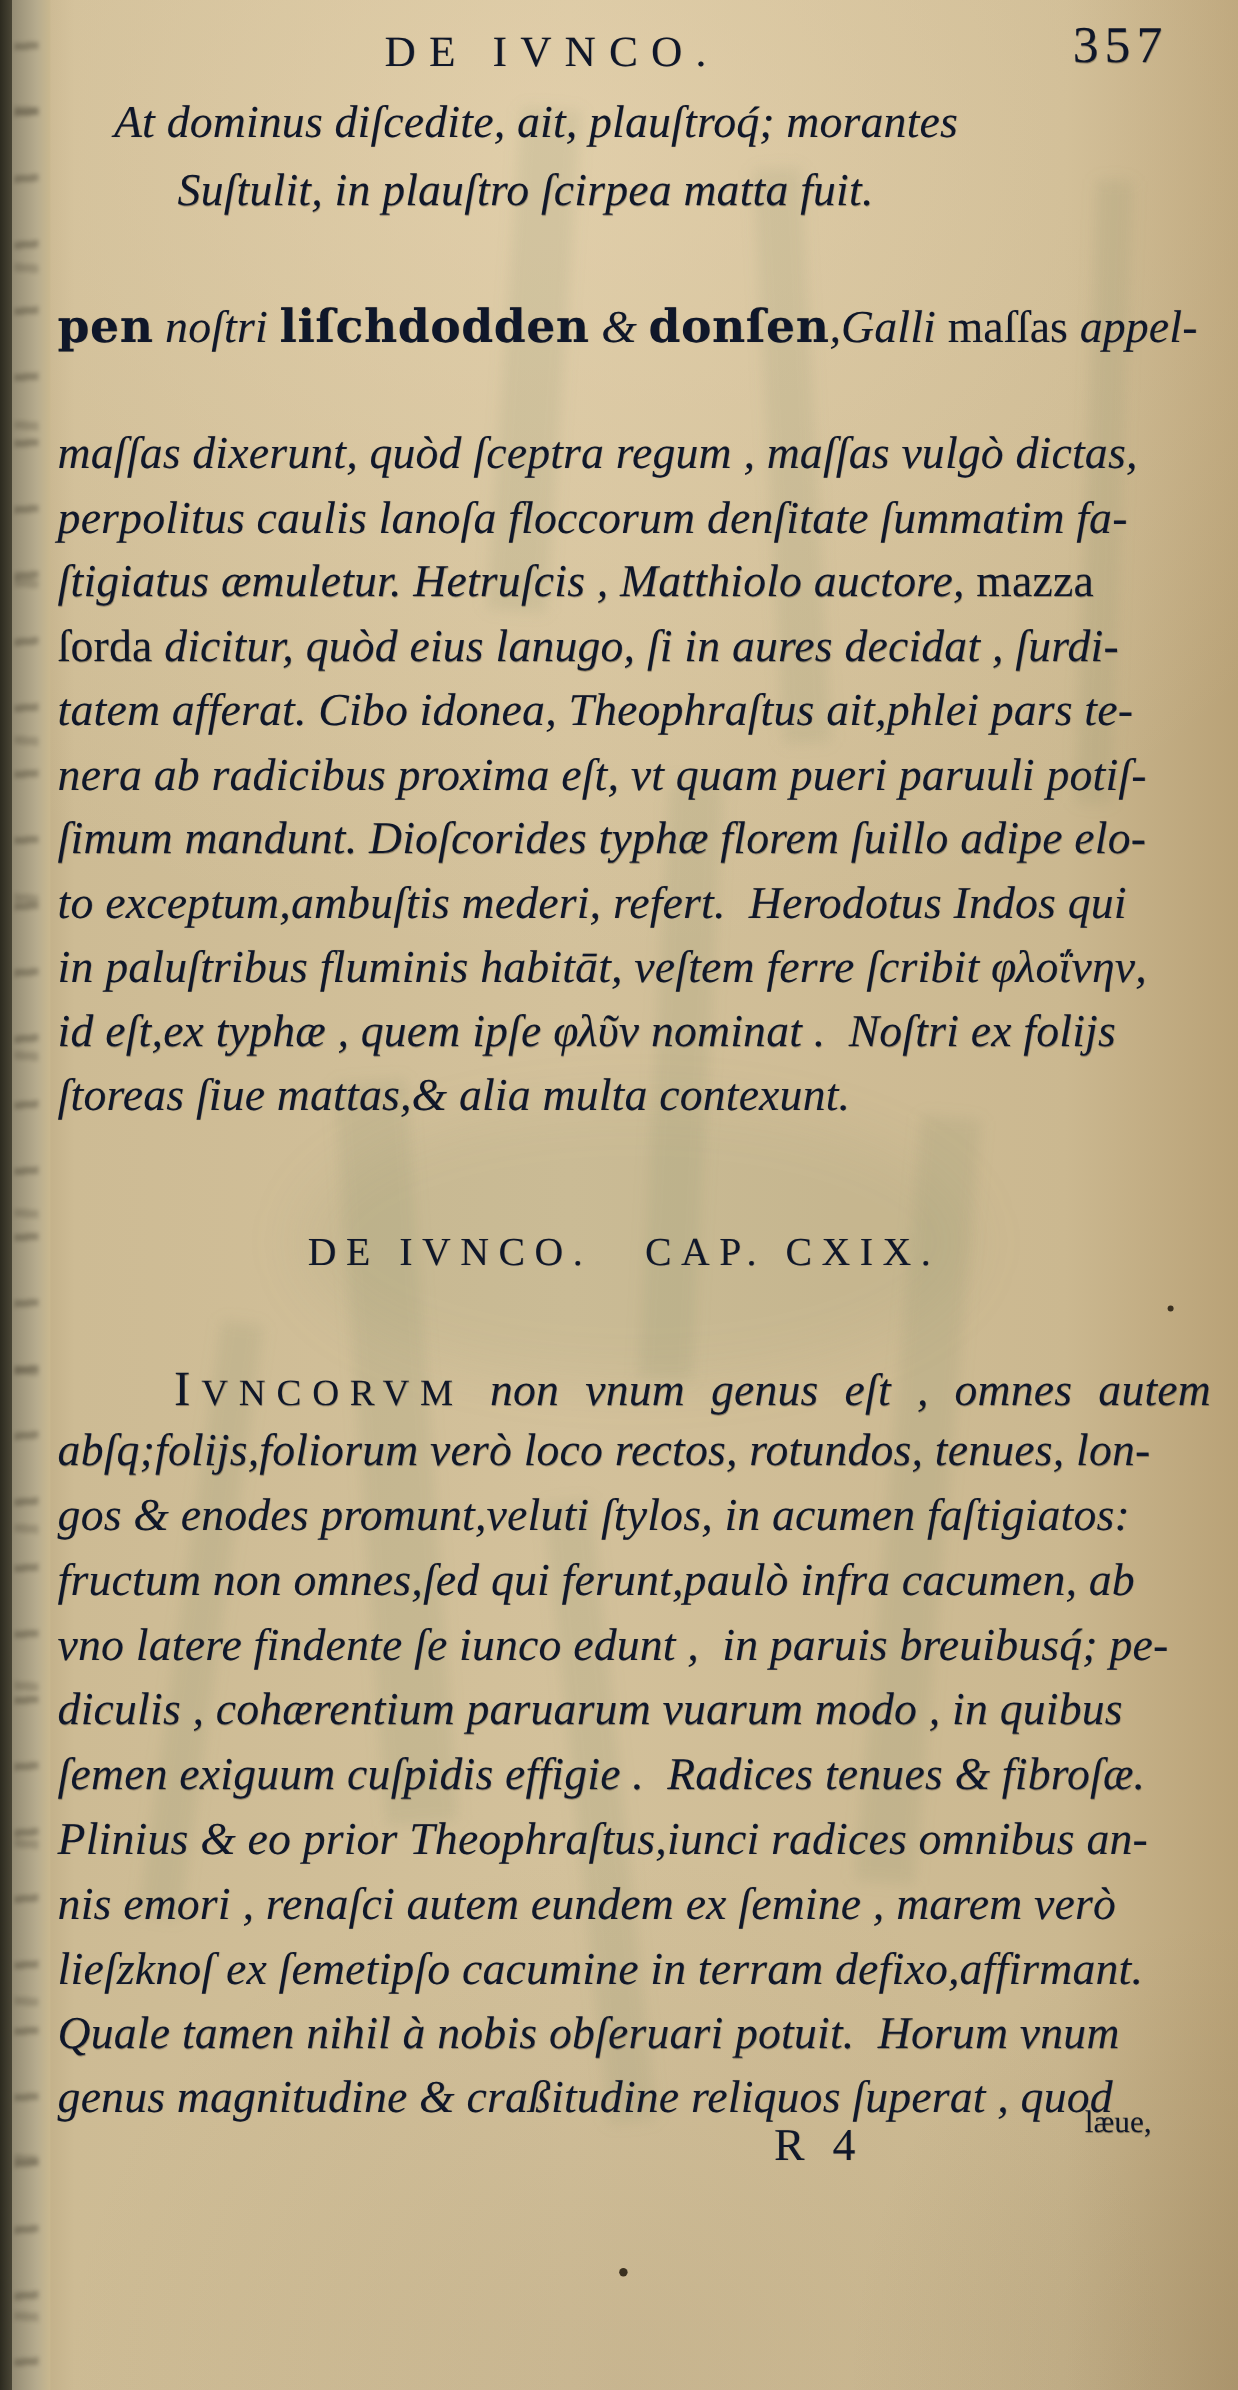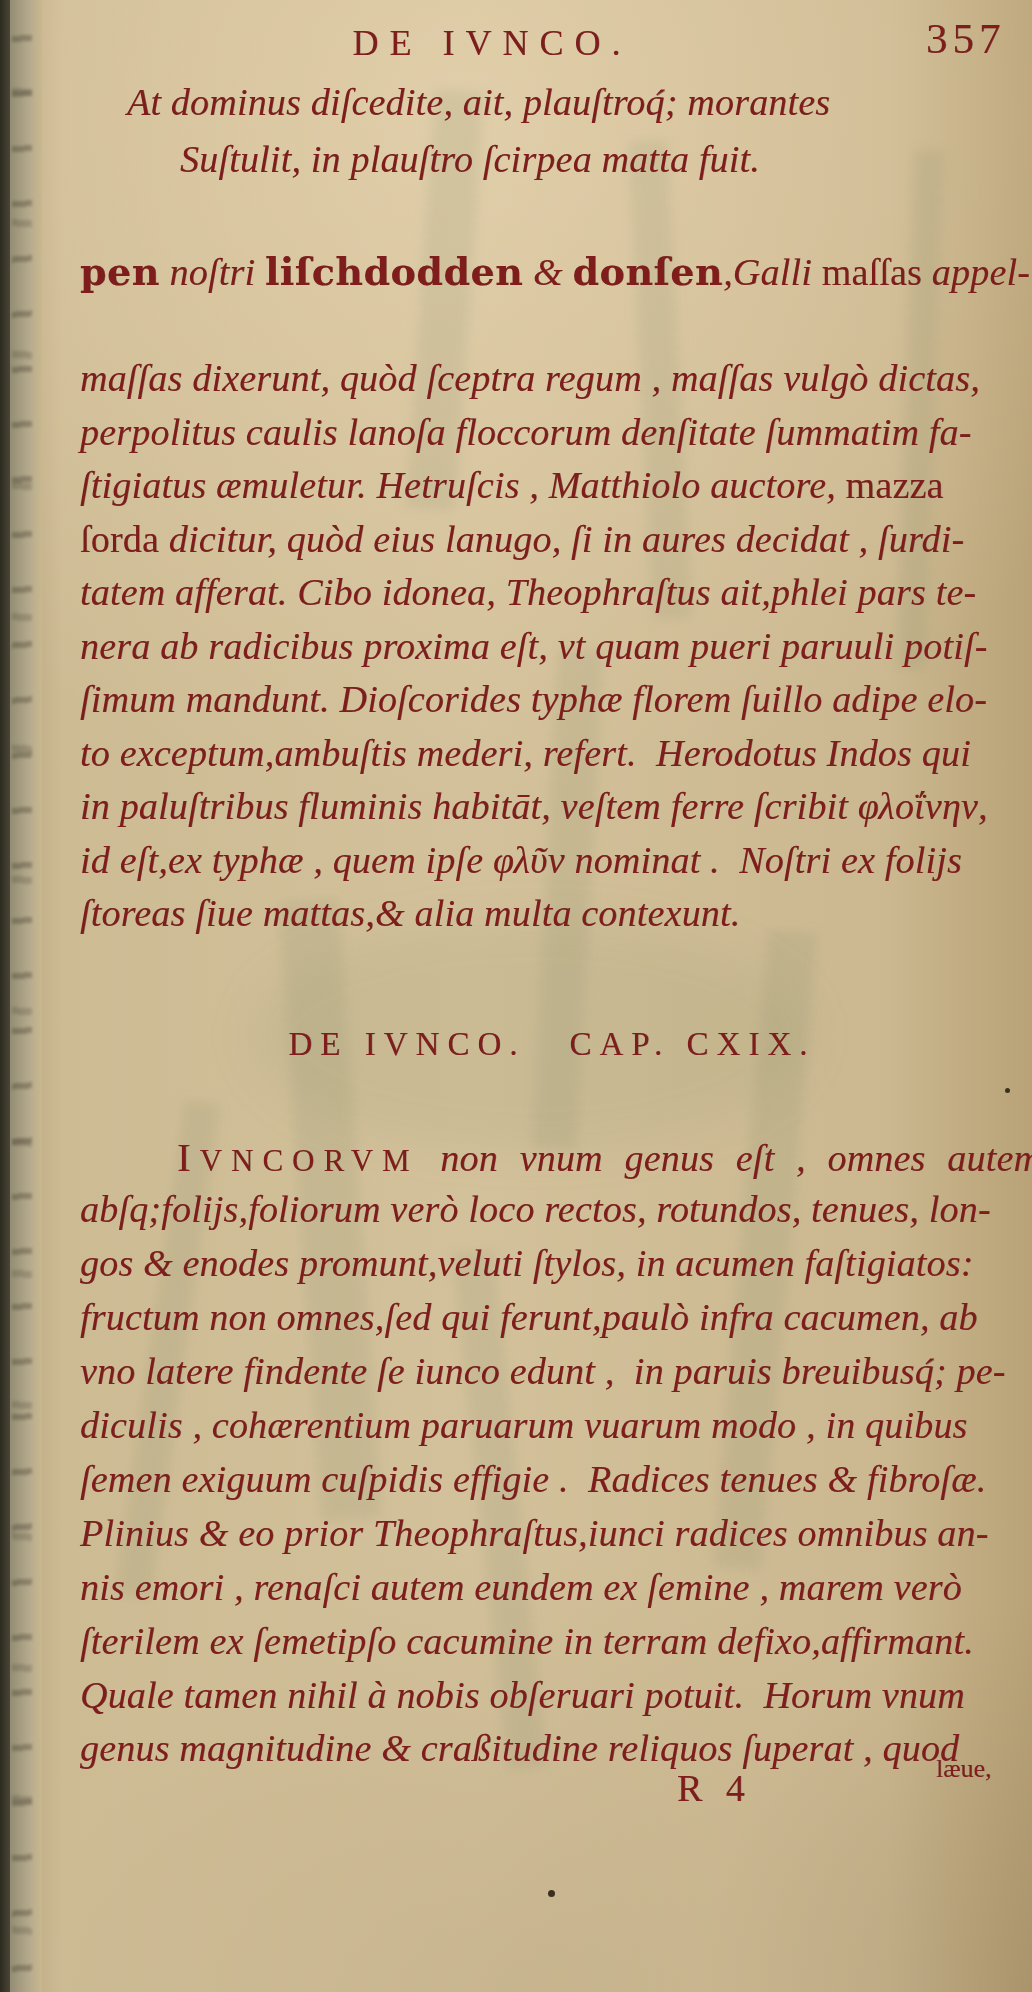--- a/index.html
+++ b/index.html
@@ -21,22 +21,22 @@
   .blob{position:absolute;background:rgba(130,140,100,0.10);filter:blur(22px);border-radius:50%;}
   .edge-dark{position:absolute;left:0;top:0;bottom:0;width:10px;
     background:linear-gradient(90deg,#2c2a1f,#4a4636);}
   .edge-ghost{position:absolute;left:10px;top:0;bottom:0;width:32px;
     background:linear-gradient(90deg,#948c74,#b7ac8e 65%,#c9b88f);}
   .edge-marks{position:absolute;left:12px;top:0;bottom:0;width:20px;opacity:.55;
     background:
       repeating-linear-gradient(176deg, transparent 0 36px, rgba(50,44,30,0.55) 36px 42px, transparent 42px 55px),
       repeating-linear-gradient(184deg, transparent 0 89px, rgba(50,44,30,0.35) 89px 96px, transparent 96px 131px);
     filter:blur(1.6px);}
-  .page-text{position:absolute;inset:0;color:#7f1d1d;
-    text-shadow:0.4px 0.4px 0.6px rgba(58,47,30,0.45);margin-left:32px;}
+  .page-text{position:absolute;inset:0;color:#0f172a;
+    text-shadow:0.4px 0.4px 0.6px rgba(58,47,30,0.45);}
   .ln{position:absolute;left:48px;width:960px;font-style:italic;font-size:38px;
     white-space:pre;letter-spacing:0.2px;}
   .header-title{position:absolute;top:22px;left:0;width:920px;text-align:center;
     font-style:normal;font-size:36px;letter-spacing:11px;}
   .page-number{position:absolute;top:14px;left:894px;font-style:normal;
     font-size:43px;letter-spacing:5px;}
   .verse1{top:80px;left:95px;}
   .verse2{top:137px;left:148px;}
   .chapter{position:absolute;top:1026px;left:48px;width:944px;text-align:center;
     font-style:normal;font-size:33px;letter-spacing:8px;white-space:pre;}
@@ -95,21 +95,21 @@
 
   <div class="ln ws" style="top:1133px;left:145px;"><span class="sc-big">I</span><span class="sc">VNCORVM</span><span> non vnum genus eſt , omnes autem</span></div>
   <div class="ln" style="top:1187px;">abſq;folijs,foliorum verò loco rectos, rotundos, tenues, lon-</div>
   <div class="ln" style="top:1241px;">gos &amp; enodes promunt,veluti ſtylos, in acumen faſtigiatos:</div>
   <div class="ln" style="top:1295px;">fructum non omnes,ſed qui ferunt,paulò infra cacumen, ab</div>
   <div class="ln" style="top:1349px;">vno latere findente ſe iunco edunt ,  in paruis breuibusq́; pe-</div>
   <div class="ln" style="top:1403px;">diculis , cohærentium paruarum vuarum modo , in quibus</div>
   <div class="ln" style="top:1457px;">ſemen exiguum cuſpidis effigie .  Radices tenues &amp; fibroſæ.</div>
   <div class="ln" style="top:1511px;">Plinius &amp; eo prior Theophraſtus,iunci radices omnibus an-</div>
   <div class="ln" style="top:1565px;">nis emori , renaſci autem eundem ex ſemine , marem verò</div>
-  <div class="ln" style="top:1619px;">ſterilem ex ſemetipſo cacumine in terram defixo,affirmant.</div>
+  <div class="ln" style="top:1619px;">lieſzknoſ ex ſemetipſo cacumine in terram defixo,affirmant.</div>
   <div class="ln" style="top:1673px;">Quale tamen nihil à nobis obſeruari potuit.  Horum vnum</div>
   <div class="ln" style="top:1726px;">genus magnitudine &amp; craßitudine reliquos ſuperat , quod</div>
 
   <div class="sig">R 4</div>
   <div class="catch">læue,</div>
 
   <div class="dot" style="left:516px;top:1890px;width:7px;height:7px;"></div>
   <div class="dot" style="left:973px;top:1088px;width:5px;height:5px;"></div>
 </div>
 

